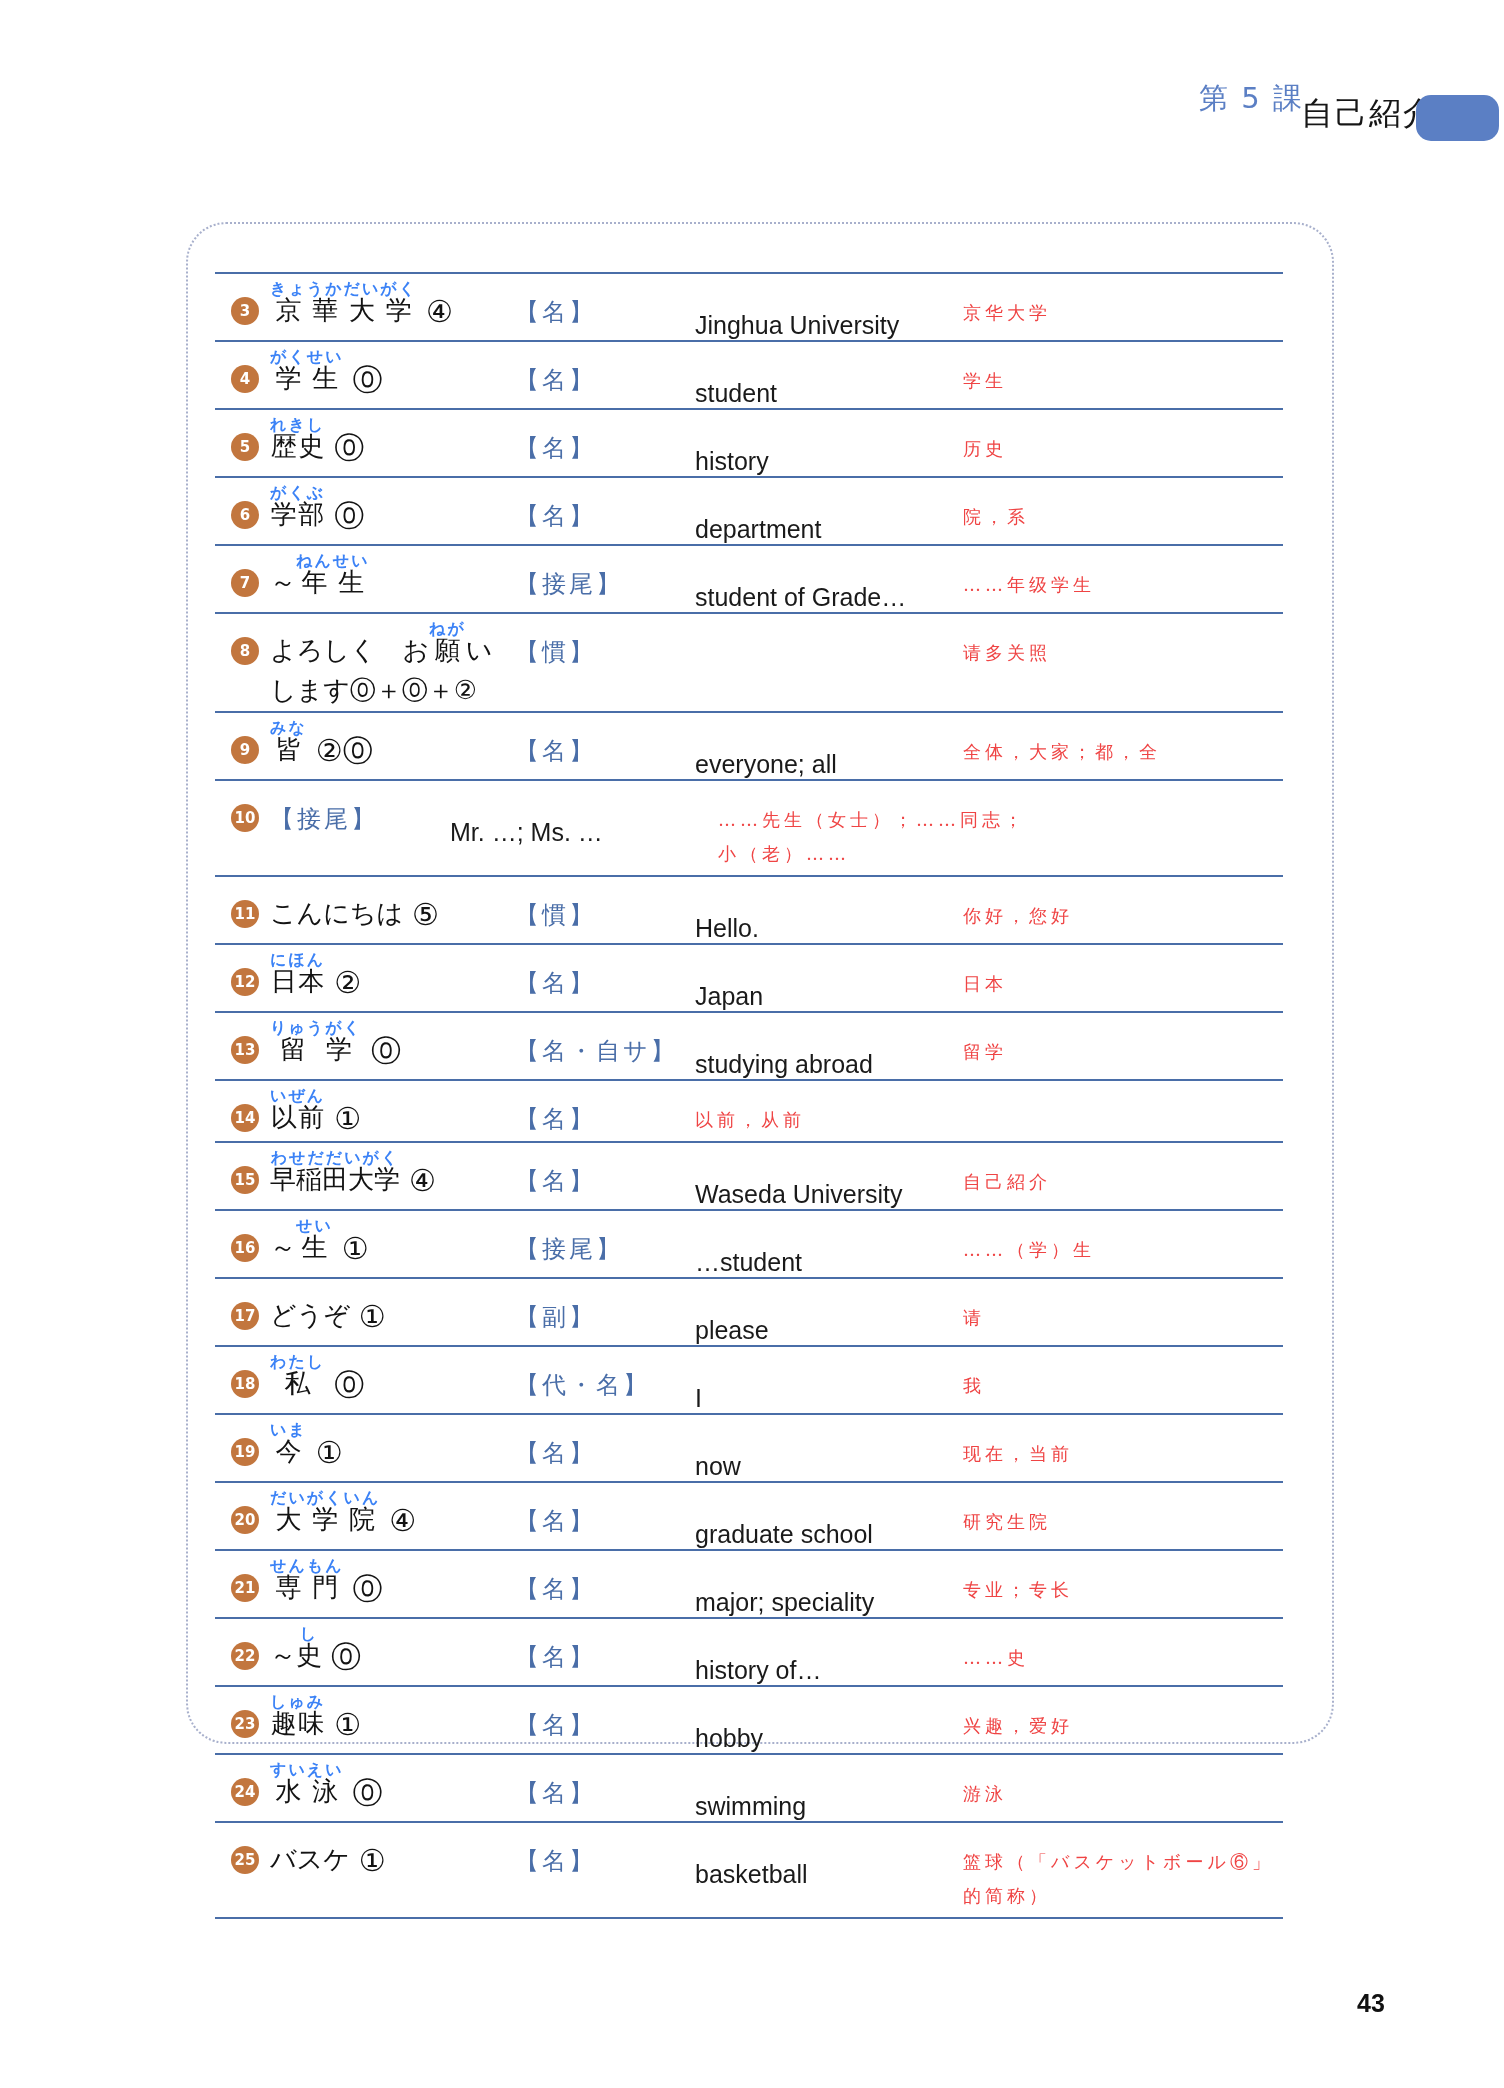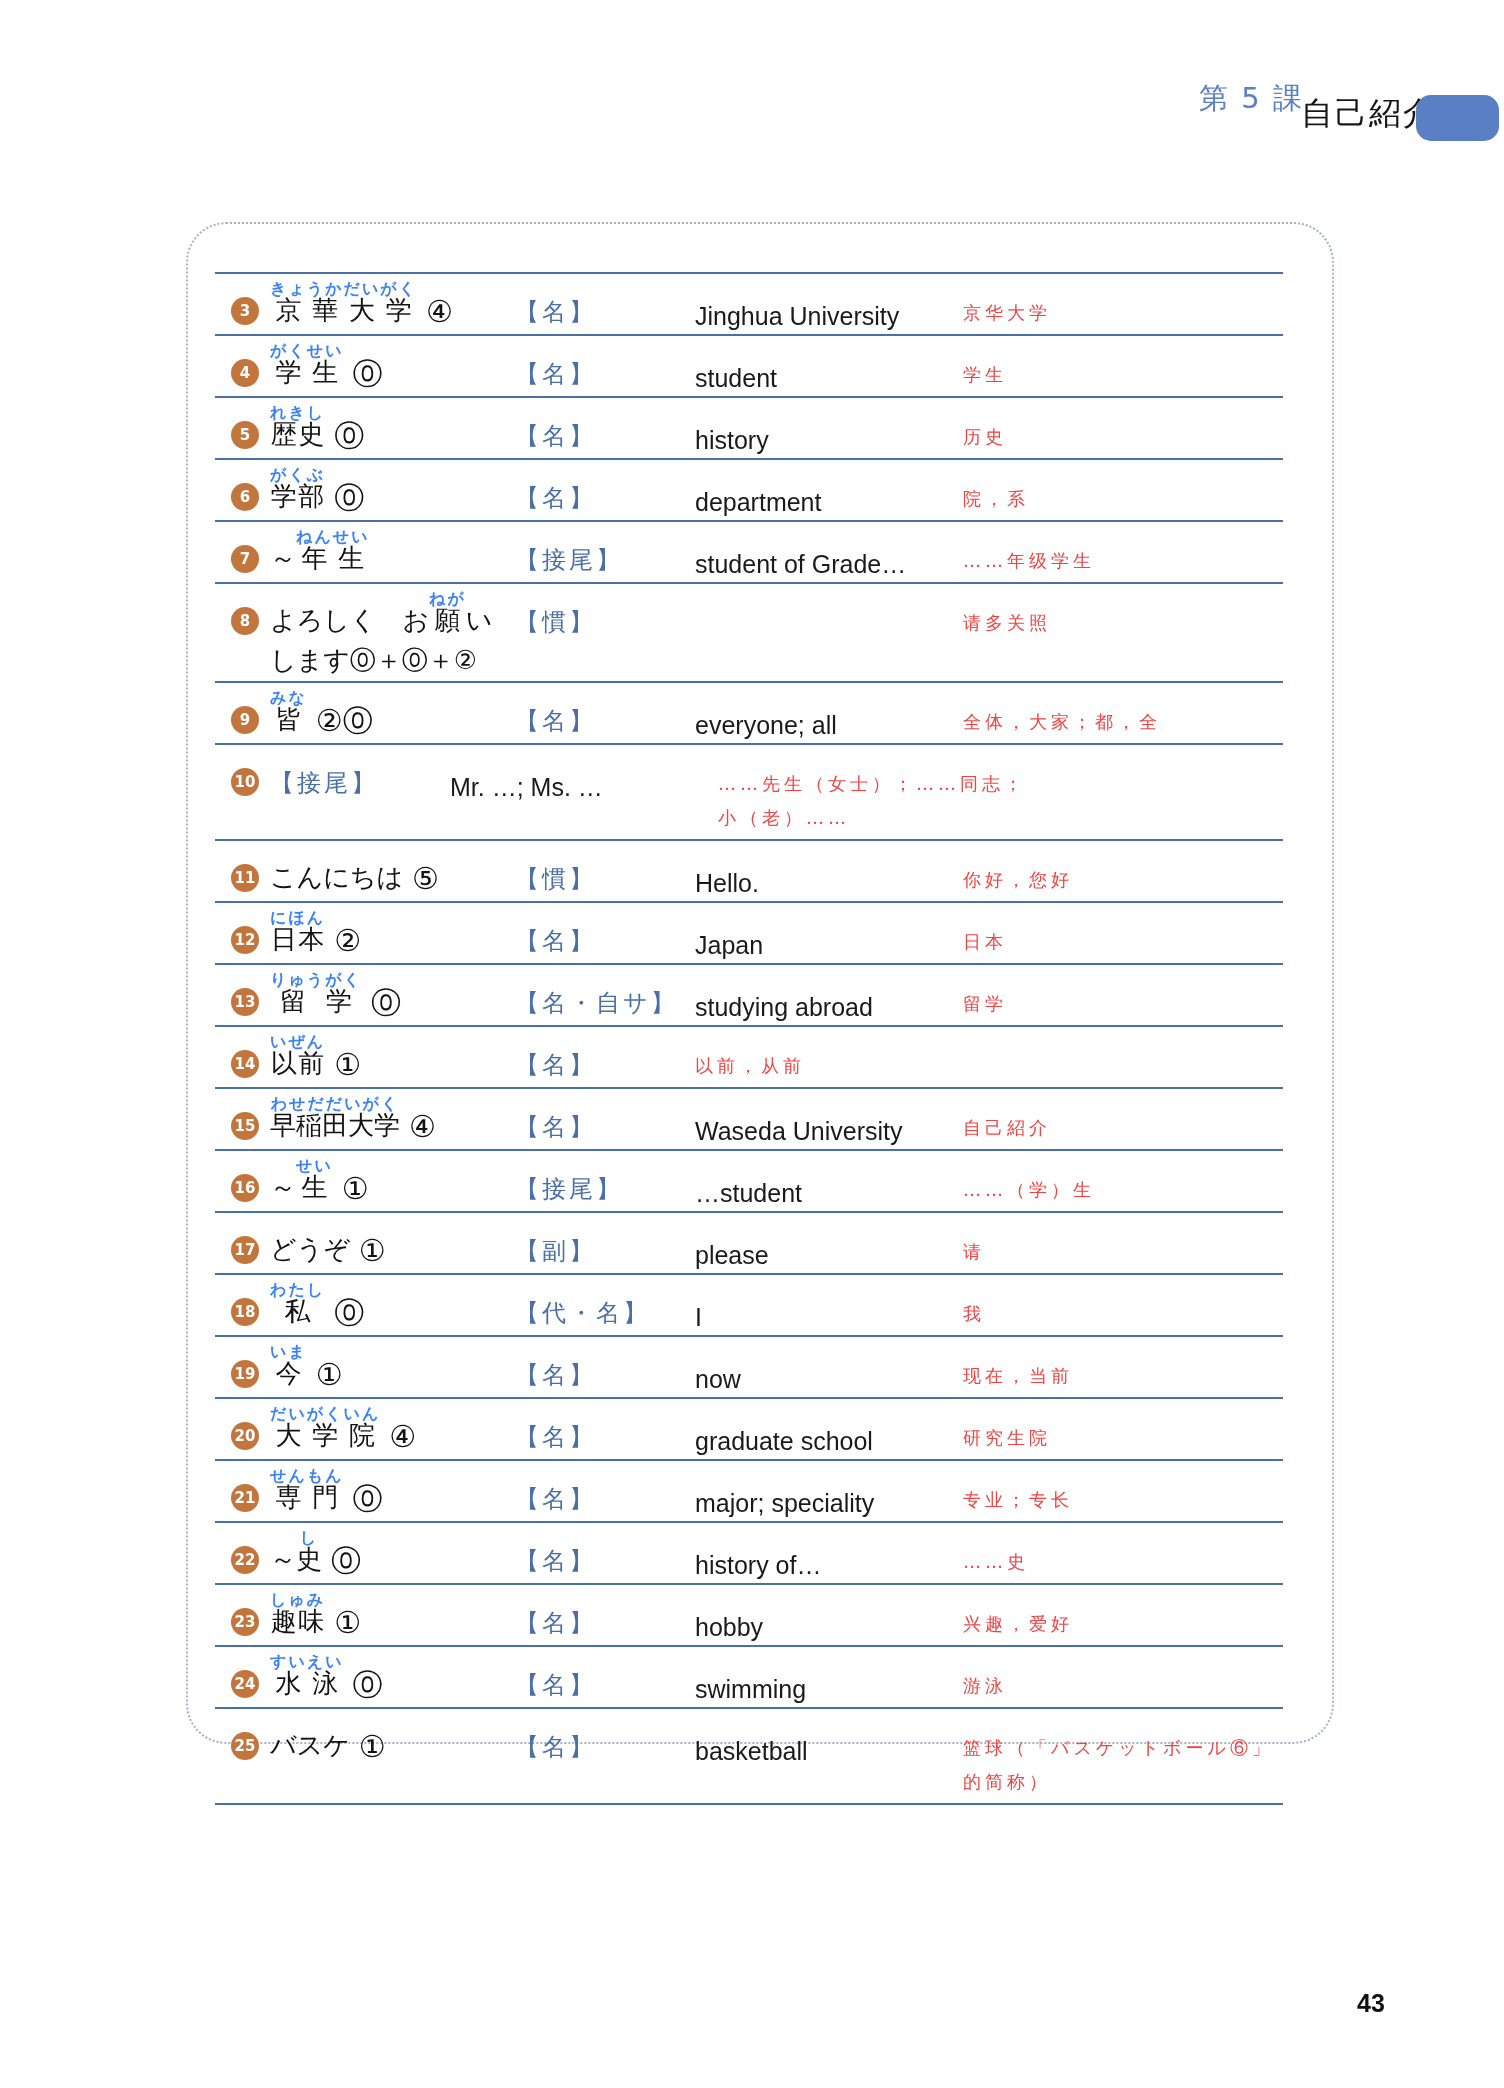--- a/index.html
+++ b/index.html
@@ -47,21 +47,21 @@
   .row {
     display:flex; align-items:flex-start;
     min-height:56px;
     border-bottom:2px solid #4a6ea8;
     box-sizing:border-box;
   }
   .cell { box-sizing:border-box; }
   .c-num  { width:55px;  padding-left:16px; padding-top:23px; }
   .c-word { width:245px; }
   .c-pos  { width:180px; padding-top:23px; }
-  .c-eng  { width:268px; padding-top:27px; }
+  .c-eng  { width:268px; padding-top:36px; }
   .c-chn  { width:320px; padding-top:22px; }
 
   .badge {
     display:flex; align-items:center; justify-content:center;
     width:28px; height:28px; border-radius:50%;
     background:#c2763e; color:#ffffff;
     font-size:15px; font-weight:bold;
     font-family:"DejaVu Sans", sans-serif;
   }
 

